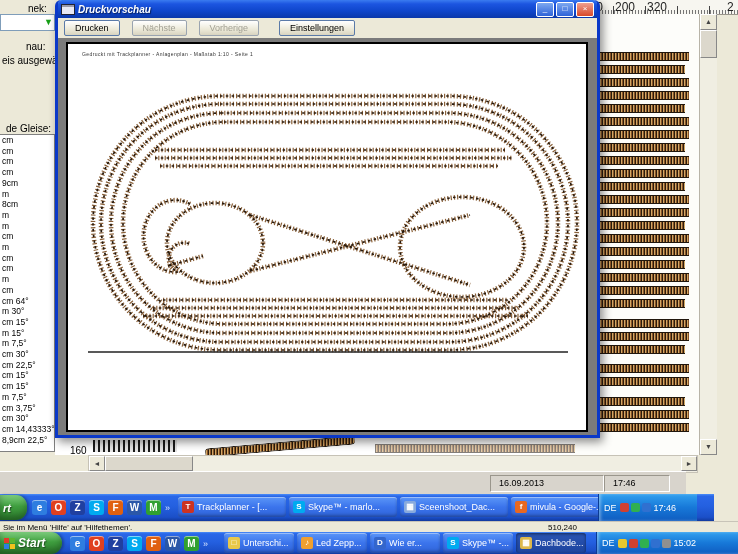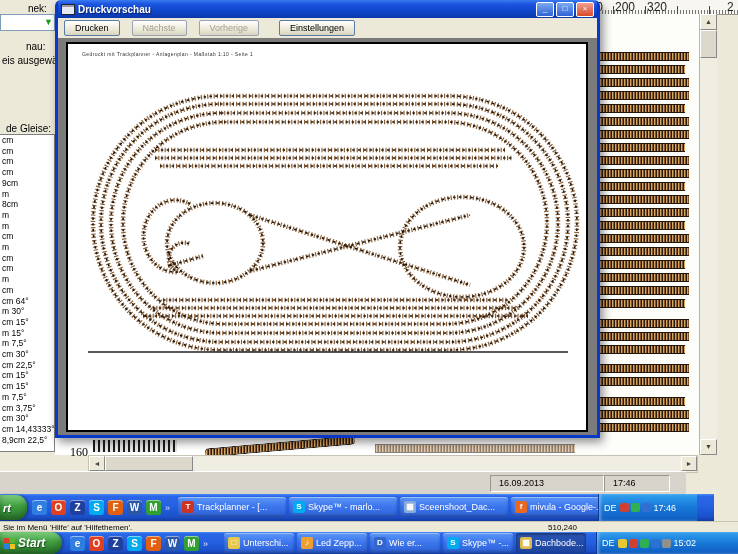--- a/index.html
+++ b/index.html
@@ -26,21 +26,21 @@
   .tbar{position:absolute;height:7px;border-top:1px solid #20160c;border-bottom:1px solid #20160c;
         background:repeating-linear-gradient(90deg,#2a1c0e 0 1px,#d2a866 1px 2px,#8a5427 2px 3px);}
   .gdot{position:absolute;width:5px;height:5px;border-radius:50%;background:#1ec21e;}
 
   
   .vscroll{position:absolute;left:699px;top:14px;width:17px;height:441px;background:#f0eee2;border-left:1px solid #b8b4a8;}
   .hscroll{position:absolute;left:88px;top:455px;width:608px;height:16px;background:#f0eee2;border:1px solid #c6c2b6;}
   .sbtn{position:absolute;background:#ece9d8;border:1px solid;border-color:#fff #888 #888 #fff;
         color:#444;font-size:7px;text-align:center;line-height:14px;}
   .sthumb{position:absolute;background:#dcd8cc;border:1px solid;border-color:#fff #888 #888 #fff;}
-  .left-ruler-label{position:absolute;left:70px;top:445px;font-size:12px;font-family:Liberation Serif, serif;}
+  .left-ruler-label{position:absolute;left:70px;top:445px;font-size:10px;}
 
   
   .under-strip{position:absolute;left:55px;top:438px;width:520px;height:17px;background:#fff;overflow:hidden;}
   .vhatch{position:absolute;left:38px;top:2px;width:84px;height:12px;
           background:repeating-linear-gradient(90deg,#1a1a1a 0 2px,#e6e6e6 2px 5px);}
   .curvebar{transform:rotate(-5deg);border-radius:4px;}
 
   
   .daterow{position:absolute;left:0;top:471px;width:686px;height:23px;background:#d8d4cc;border-top:1px solid #fff;}
   .dcell{position:absolute;top:3px;height:15px;line-height:15px;padding:0 8px;font-size:9px;
@@ -71,21 +71,21 @@
                font-size:8px;line-height:11px;border-top:1px solid #c8c4b8;}
   .coords{position:absolute;left:548px;top:0;}
 
   
   .dialog{position:absolute;left:55px;top:0;width:545px;height:438px;border:3px solid #0a38c8;border-top:none;
           border-radius:6px 6px 0 0;box-shadow:3px 4px 10px rgba(0,0,0,.45);background:#ece9d8;box-sizing:border-box;}
   .titlebar{height:18px;margin:-0px -0px 0;border-radius:4px 4px 0 0;display:flex;align-items:center;gap:3px;padding:0 3px;
             background:linear-gradient(180deg,#3a7bf0 0%,#1c55e0 22%,#0f46cc 60%,#0a38aa 100%);}
   .printer-icon{width:12px;height:9px;background:#e8e8f4;border:1px solid #223;flex:none;
                 box-shadow:inset 0 2px 0 #99a;}
-  .dlg-title{flex:1;color:#fff;font-weight:bold;font-size:10px;text-shadow:1px 1px 1px rgba(0,0,0,.5);white-space:nowrap;overflow:hidden;}
+  .dlg-title{flex:1;color:#fff;font-weight:bold;font-size:10px;text-shadow:1px 1px 1px rgba(0,0,0,.5);white-space:nowrap;overflow:hidden;font-style:italic;}
   .tbtn{width:16px;height:13px;border-radius:2px;border:1px solid #fff;color:#fff;font-size:8px;line-height:11px;
         text-align:center;background:linear-gradient(180deg,#7da8f0,#2e63d8);flex:none;}
   .tbtn.close{background:linear-gradient(180deg,#f0a090,#d8492a);}
   .dlg-toolbar{height:20px;display:flex;align-items:center;padding-left:6px;background:#ece9d8;}
   .xpbtn{height:16px;padding:0 10px;font-size:9px;font-family:"Liberation Sans",sans-serif;
          background:linear-gradient(180deg,#fff,#ece9d8 60%,#d8d4c0);border:1px solid #5a7aa8;border-radius:2px;}
   .xpbtn.disabled{color:#a2a094;border-color:#9aa4b0;}
   .m1{margin-right:12px;} .m2{margin-right:12px;} .m3{margin-right:20px;}
   .preview-client{position:absolute;left:0;top:38px;right:0;bottom:0;background:#7b7b7b;}
   .page{position:absolute;left:8px;top:4px;width:518px;height:386px;background:#fff;border:2px solid #000;}

